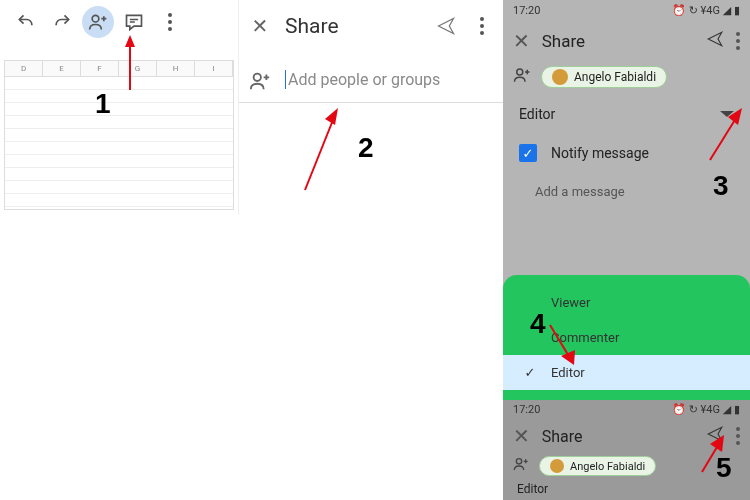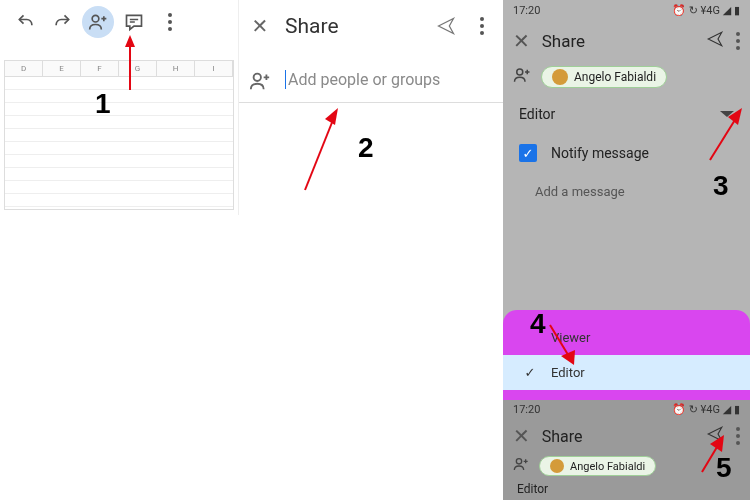--- a/index.html
+++ b/index.html
@@ -31,21 +31,21 @@
   #p3 .status{position:relative;display:flex;justify-content:space-between;align-items:center;height:20px;padding:0 10px;font-size:11px;color:#333}
   #p3 .top3{position:relative;display:flex;align-items:center;height:42px;padding:0 10px;gap:12px}
   #p3 .title3{font-size:17px;color:#222;flex:1}
   #p3 .chiprow{position:relative;display:flex;align-items:center;gap:10px;padding:4px 10px}
   #p3 .chip{display:flex;align-items:center;gap:6px;background:#eaf4e6;border:1px solid #9fcf98;border-radius:14px;padding:2px 10px;font-size:12px;color:#222}
   #p3 .avatar{width:16px;height:16px;border-radius:50%;background:#d49b3a}
   #p3 .role{position:relative;display:flex;align-items:center;justify-content:space-between;padding:14px 16px;font-size:14px;color:#222}
   #p3 .notify{position:relative;display:flex;align-items:center;gap:14px;padding:8px 16px;font-size:14px;color:#222}
   #p3 .cb{width:18px;height:18px;background:#1a73e8;color:#fff;display:flex;align-items:center;justify-content:center;font-size:13px;border-radius:2px}
   #p3 .msg{position:relative;padding:14px 32px;font-size:13px;color:#555}
-  #p3 .sheet4{position:absolute;left:0;right:0;bottom:0;background:#d946ef;border-radius:14px 14px 0 0;padding:10px 0}
+  #p3 .sheet4{position:absolute;left:0;right:0;bottom:0;background:#22c55e;border-radius:14px 14px 0 0;padding:10px 0}
   #p3 .opt{display:flex;align-items:center;gap:14px;padding:10px 20px;font-size:13px;color:#333}
   #p3 .opt.sel{background:#d6ecff}
   #p3 .opt .chk{width:14px;text-align:center;color:#333}
 
   
   #p5{left:503px;top:400px;width:247px;height:100px;background:#b7b7b7}
   #p5 .dim{position:absolute;inset:0;background:rgba(120,120,120,.45)}
   #p5 .status{position:relative;display:flex;justify-content:space-between;align-items:center;height:18px;padding:0 10px;font-size:11px;color:#333}
   #p5 .top5{position:relative;display:flex;align-items:center;height:36px;padding:0 10px;gap:12px}
   #p5 .title5{font-size:16px;color:#222;flex:1}
@@ -195,20 +195,24 @@
     <div class="cb">✓</div>
     <span>Notify message</span>
   </div>
   <div class="msg">Add a message</div>
 
   <div class="sheet4">
     <div class="opt">
         <span class="chk"></span>
         <span>Viewer</span>
       </div>
+    <div class="opt">
+        <span class="chk"></span>
+        <span>Commenter</span>
+      </div>
     <div class="opt sel">
         <span class="chk">✓</span>
         <span>Editor</span>
       </div>
   </div>
 </div>
 
 <div id="p5" class="panel">
   <div class="dim"></div>
   <div class="status">

